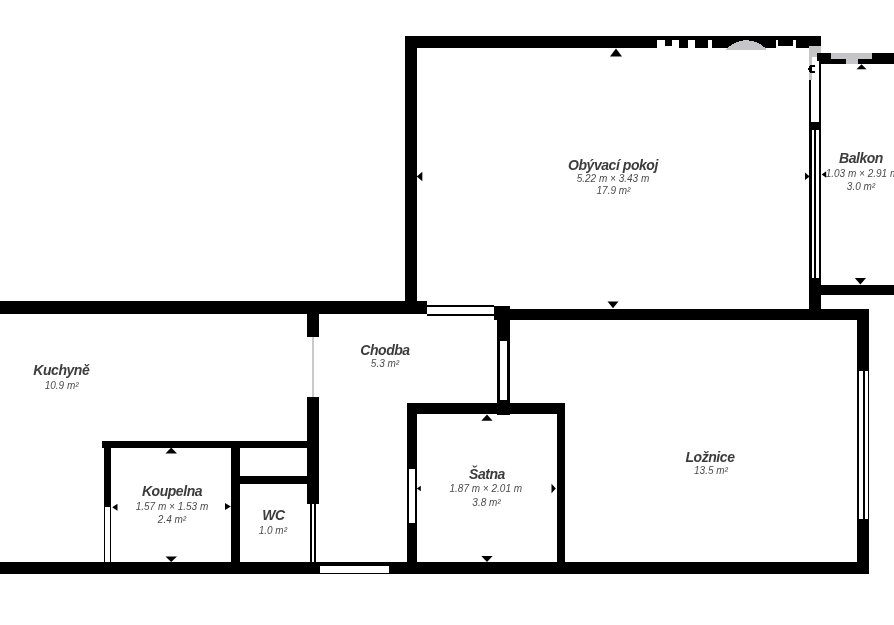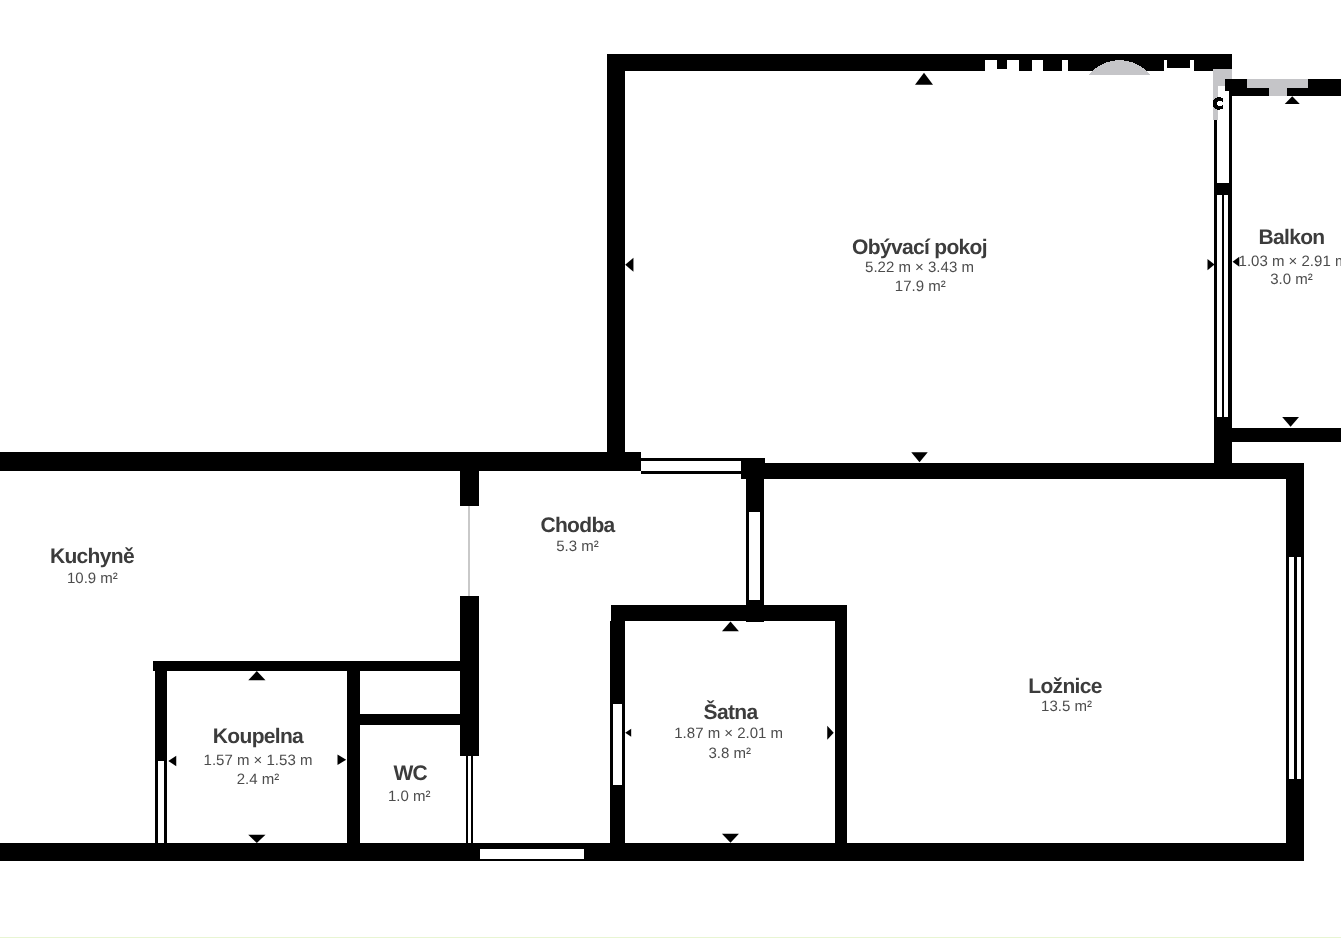--- a/index.html
+++ b/index.html
@@ -1,16 +1,16 @@
 <!DOCTYPE html>
 <html><head>
 <meta charset="utf-8">
 <style>
 html,body{margin:0;padding:0;background:#ffffff;}
-#plan{position:relative;width:894px;height:625px;background:#84cc16;overflow:hidden;}
+#plan{position:relative;width:894px;height:625px;background:#7dd3fc;overflow:hidden;font-style:italic;}
 svg{display:block;}
 text{font-family:"Liberation Sans",sans-serif;}
 .rn{font-weight:bold;font-size:14px;fill:#3c3c3c;letter-spacing:-0.45px;}
 .rd{font-size:10px;fill:#4c4c4c;}
 .ra{font-size:10px;fill:#4c4c4c;}
 </style>
 </head>
 <body>
 
 <div id="plan">

